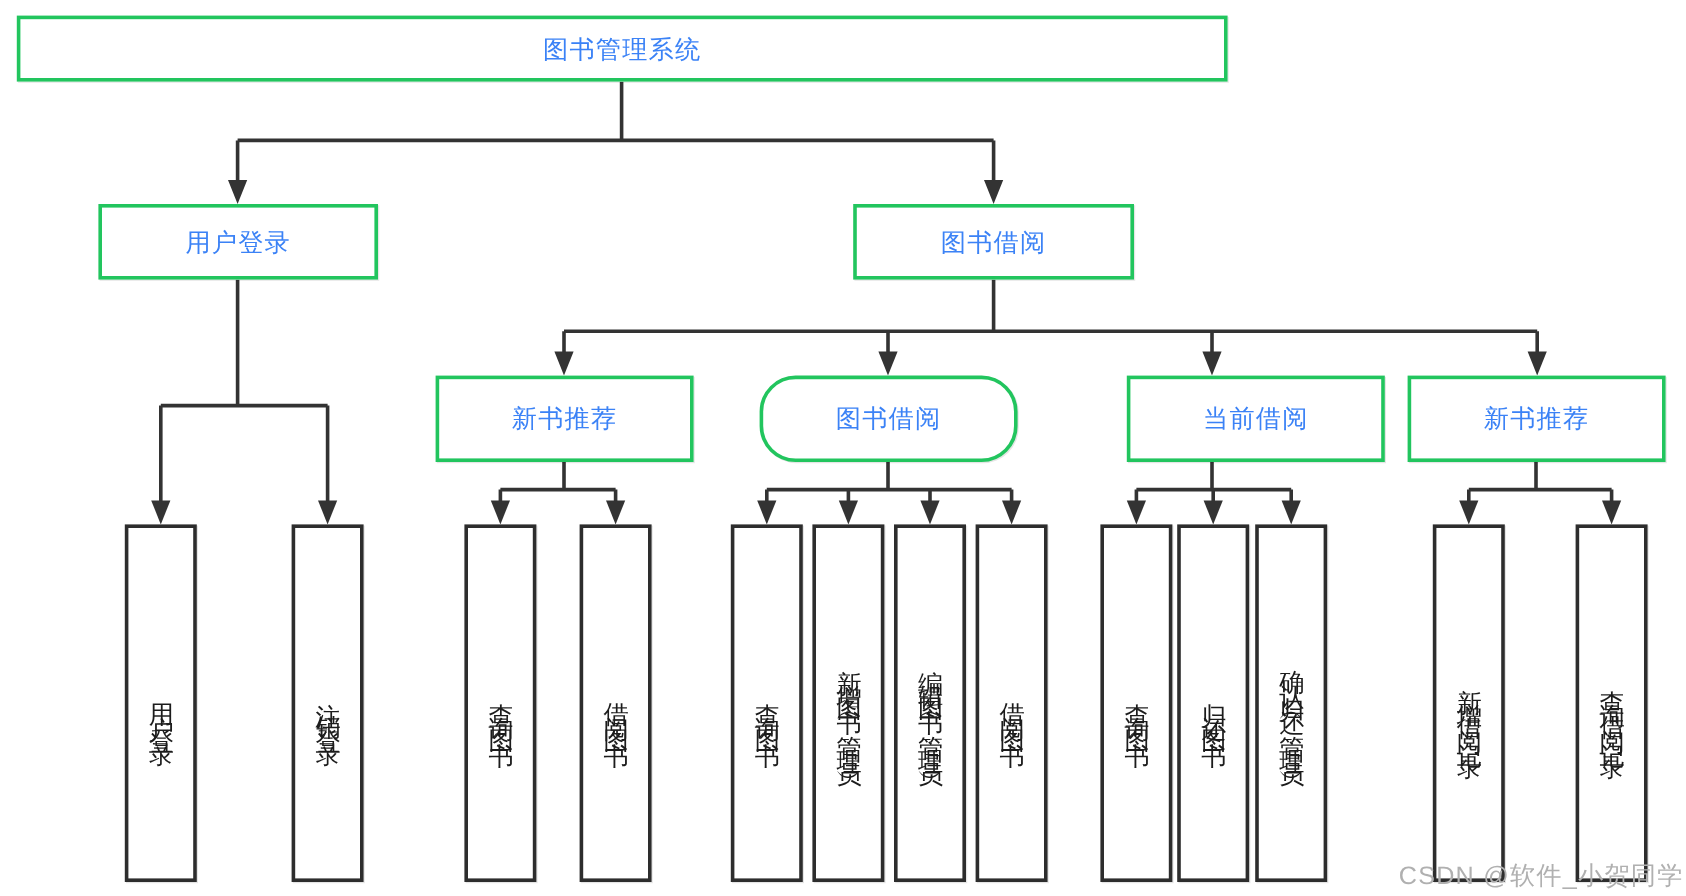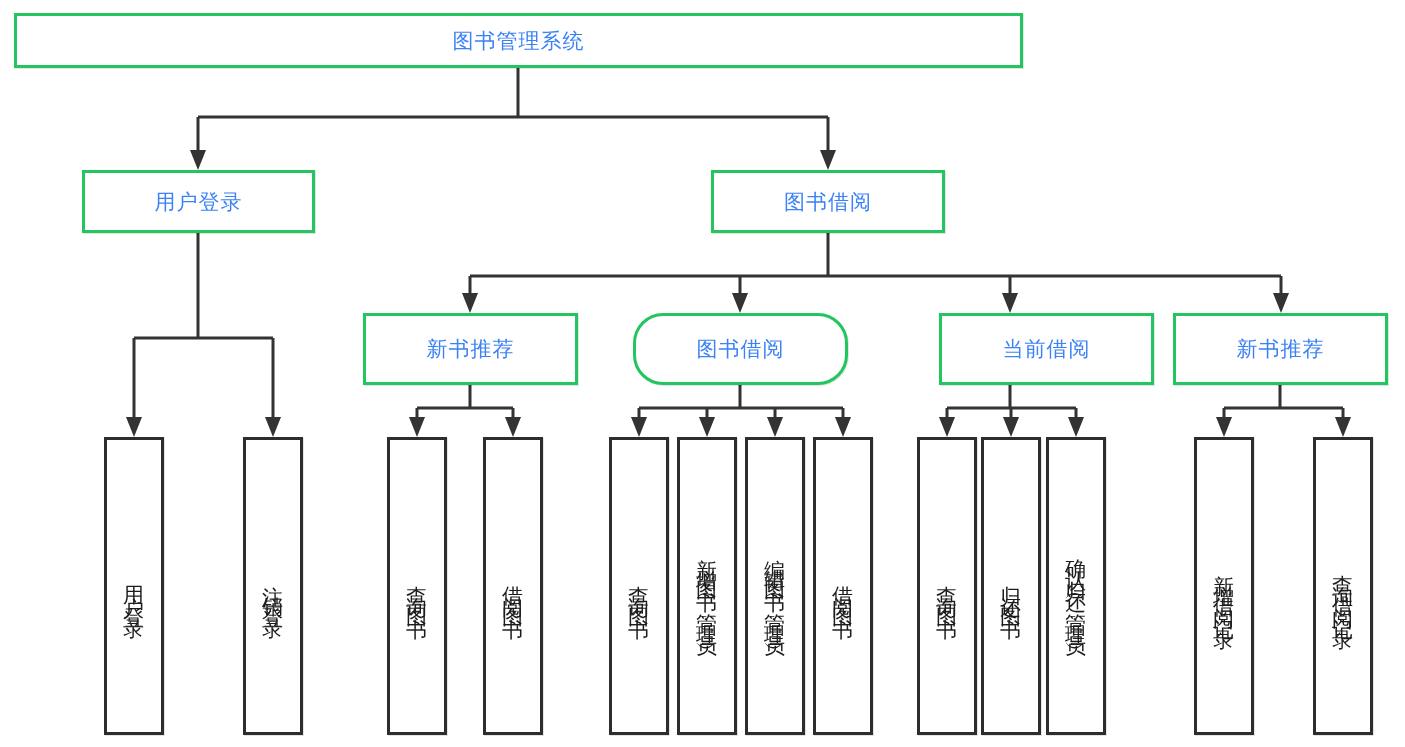--- a/index.html
+++ b/index.html
@@ -162,14 +162,15 @@
     <span class="vtext">确认归还（管理员）</span>
   </div>
 
   <div class="leaf" style="left:1194px;">
     <span class="vtext">新增借阅记录</span>
   </div>
   <div class="leaf" style="left:1313px;">
     <span class="vtext">查询借阅记录</span>
   </div>
 
+  <div class="watermark">CSDN @软件_小贺同学</div>
 
 </div>
 
 </body></html>

